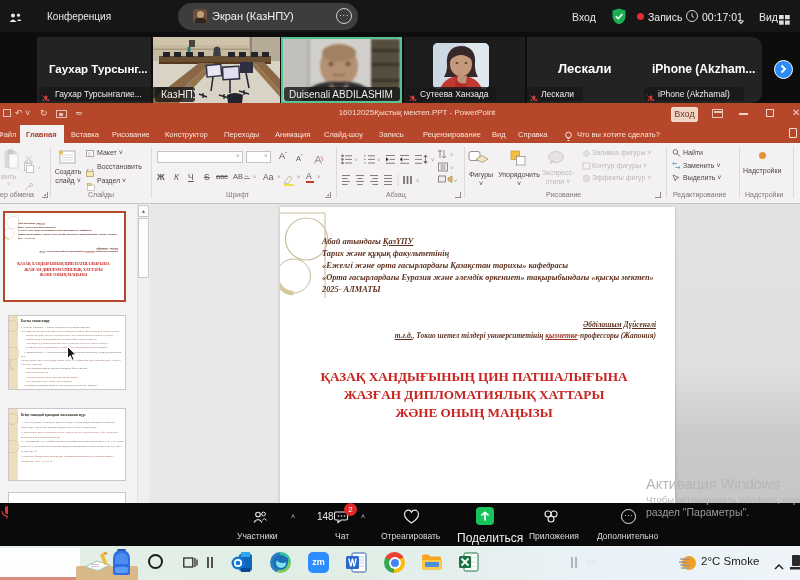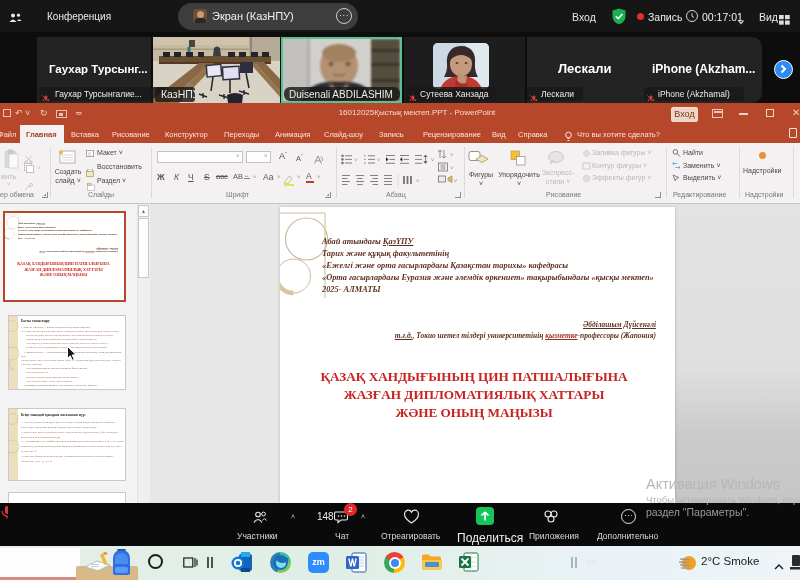--- a/index.html
+++ b/index.html
@@ -152,21 +152,21 @@
   <span class="mic"><svg width="8" height="9" viewBox="0 0 8 9">
         <rect x="2.6" y="0.5" width="2.8" height="5" rx="1.4" fill="#d43c3c"></rect>
         <path d="M1 4 a3 3 0 0 0 6 0 M4 7 v1.5" stroke="#d43c3c" stroke-width="1" fill="none"></path>
         <path d="M0.5 0.5 L7.5 8" stroke="#d43c3c" stroke-width="1"></path>
       </svg></span>
   <span class="nm" style="left:16px;">Гаухар Турсынгалие...</span>
 </div>
 <div class="lbl" style="left:155px;top:86.5px;width:40px;height:15px;">
   <span class="nm" style="left:6px;font-size:10.5px;top:1px;">КазНПУ</span>
 </div>
-<div class="lbl" style="left:284px;top:87px;width:116px;border-radius:6px;">
+<div class="lbl" style="left:284px;top:87px;width:116px;">
   <span class="nm" style="left:5px;font-size:10px;top:1.5px;">Duisenali ABDILASHIM</span>
 </div>
 <div class="lbl" style="left:406px;top:87px;width:90px;">
   <span class="mic"><svg width="8" height="9" viewBox="0 0 8 9">
         <rect x="2.6" y="0.5" width="2.8" height="5" rx="1.4" fill="#d43c3c"></rect>
         <path d="M1 4 a3 3 0 0 0 6 0 M4 7 v1.5" stroke="#d43c3c" stroke-width="1" fill="none"></path>
         <path d="M0.5 0.5 L7.5 8" stroke="#d43c3c" stroke-width="1"></path>
       </svg></span>
   <span class="nm">Сутеева Ханзада</span>
 </div>

